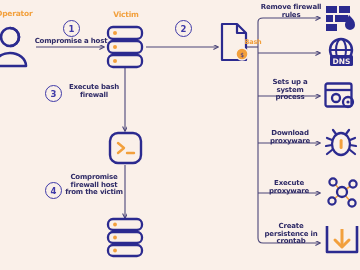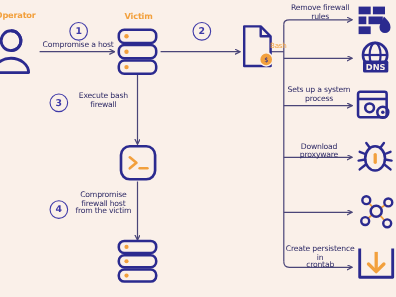--- a/index.html
+++ b/index.html
@@ -3,21 +3,21 @@
 <meta charset="utf-8">
 <style>
   html,body{margin:0;padding:0;}
   body{
     width:360px;height:270px;overflow:hidden;
     background:#faf0e9;
     font-family:"DejaVu Sans", sans-serif;
     color:#2e2a66;
   }
   #stage{position:relative;width:360px;height:270px;}
-  .lbl{position:absolute;font-weight:normal;line-height:1.1;letter-spacing:-0.2px;}
+  .lbl{position:absolute;font-weight:bold;line-height:1.1;letter-spacing:-0.2px;}
   .step-lbl{font-size:7px;color:#2e2a66;text-align:center;}
   .branch-lbl{font-size:7px;color:#2e2a66;text-align:center;}
   .actor-lbl{font-size:7.5px;color:#f2a03d;font-weight:bold;}
   .num{
     position:absolute;width:15px;height:15px;border-radius:50%;
     border:1.3px solid #3f3aa8;color:#3f3aa8;
     font-size:8.5px;font-weight:bold;
     display:flex;align-items:center;justify-content:center;
     background:transparent;
   }
@@ -162,20 +162,21 @@
   <div class="ic" style="left:325px;top:128px;">
     <svg width="34" height="30" viewBox="0 0 34 30">
       <ellipse cx="16" cy="16" rx="9" ry="11" fill="none" stroke="#2b2a8f" stroke-width="2.3"></ellipse>
       <path d="M11 6 l-3 -4 M21 6 l3 -4" stroke="#2b2a8f" stroke-width="2.2" stroke-linecap="round"></path>
       <path d="M7 12 l-5 -2 M7 17 l-6 1 M7 22 l-5 4" stroke="#2b2a8f" stroke-width="2.2" stroke-linecap="round"></path>
       <path d="M25 12 l5 -2 M25 17 l6 1 M25 22 l5 4" stroke="#2b2a8f" stroke-width="2.2" stroke-linecap="round"></path>
       <rect x="14.6" y="11" width="3" height="10" rx="1.5" fill="#f2a03d"></rect>
     </svg>
   </div>
 
+  <div class="lbl branch-lbl" style="left:258px;top:180px;width:62px;">Execute proxyware</div>
   <div class="ic" style="left:325px;top:176px;">
     <svg width="34" height="34" viewBox="0 0 34 34">
       <line x1="9" y1="7" x2="17" y2="16" stroke="#f2a03d" stroke-width="1.6"></line>
       <line x1="17" y1="16" x2="27" y2="9" stroke="#f2a03d" stroke-width="1.6"></line>
       <line x1="17" y1="16" x2="26" y2="26" stroke="#f2a03d" stroke-width="1.6"></line>
       <line x1="17" y1="16" x2="8" y2="24" stroke="#f2a03d" stroke-width="1.6"></line>
       <circle cx="17" cy="16" r="5" fill="#faf0e9" stroke="#2b2a8f" stroke-width="2.3"></circle>
       <circle cx="8" cy="6" r="3.6" fill="#faf0e9" stroke="#2b2a8f" stroke-width="2.2"></circle>
       <circle cx="28" cy="8" r="3.6" fill="#faf0e9" stroke="#2b2a8f" stroke-width="2.2"></circle>
       <circle cx="27" cy="27" r="3.6" fill="#faf0e9" stroke="#2b2a8f" stroke-width="2.2"></circle>

